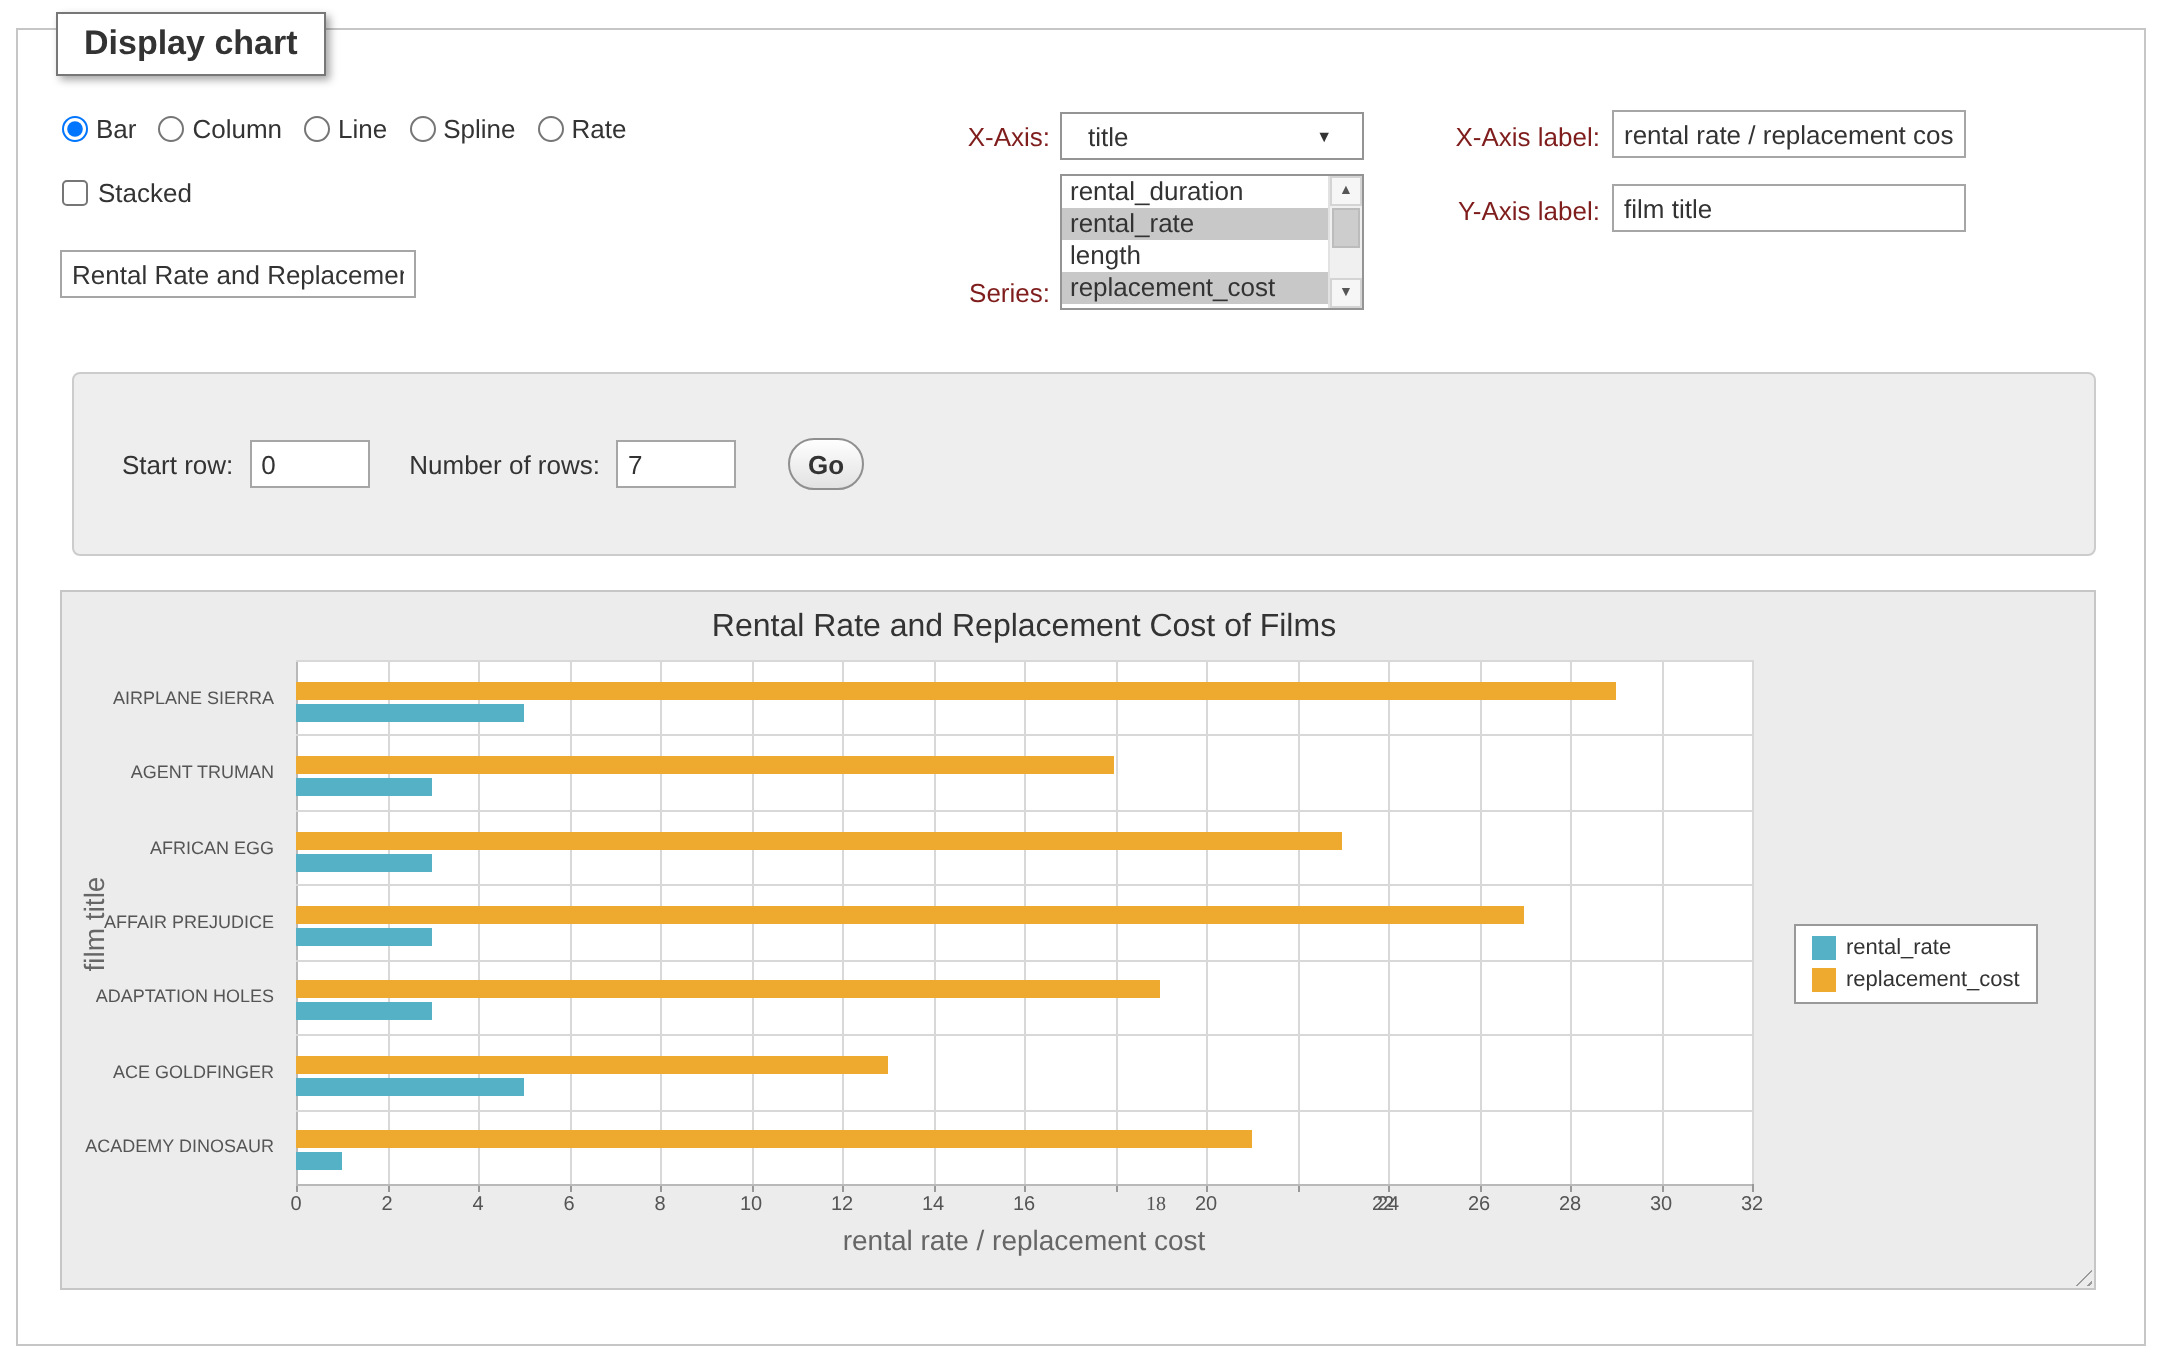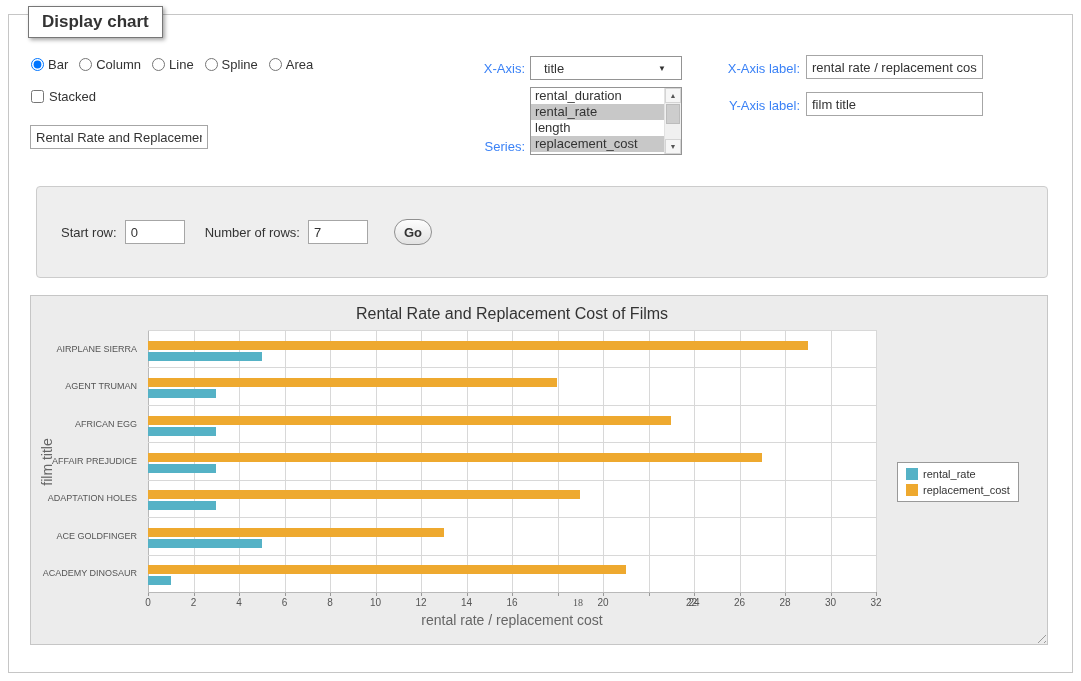--- a/index.html
+++ b/index.html
@@ -1,20 +1,20 @@
 <!DOCTYPE html>
 <html><head>
 <meta charset="utf-8">
 <style>
   *{box-sizing:border-box;margin:0;padding:0}
   body{font-family:"Liberation Sans",sans-serif;background:#fff}
   .page{position:relative;width:1081px;height:681px;background:#fff;font-size:13px;color:#333;overflow:hidden}
   .frame{position:absolute;left:8px;top:14px;width:1065px;height:659px;border:1px solid #c6c6c6}
   .legend-box{position:absolute;left:28px;top:6px;background:#fff;border:1px solid #777;padding:5px 13px;font-weight:bold;font-size:17px;box-shadow:2px 2px 4px rgba(0,0,0,.35);z-index:3}
-  .lbl{position:absolute;color:#3b82f6;text-align:right}
+  .lbl{position:absolute;color:#7f1d1d;text-align:right}
   
   .radio-row{position:absolute;left:31px;top:57px;display:flex;align-items:center}
   .radio-row label{display:flex;align-items:center;margin-right:11px;cursor:default}
   .radio-row input{margin-right:4px}
   .stacked-row{position:absolute;left:31px;top:89px;display:flex;align-items:center}
   .stacked-row input{margin-right:5px}
   .ti{border:1px solid #a6a6a6;height:24px;padding:2px 5px;font:13px "Liberation Sans",sans-serif;color:#333;background:#fff}
   .title-input{position:absolute;left:30px;top:125px;width:178px}
   .xaxis-select{position:absolute;left:530px;top:56px;width:152px;height:24px;border:1px solid #949494;background:#fff;display:flex;align-items:center;padding:0 13px;cursor:default}
   .xaxis-select .arrow{margin-left:auto;font-size:8px;color:#333;padding-right:2px}
@@ -72,21 +72,21 @@
       <label>
         <input type="radio" name="ctype" style="">
         <span>Line</span>
       </label>
       <label>
         <input type="radio" name="ctype" style="">
         <span>Spline</span>
       </label>
       <label>
         <input type="radio" name="ctype" style="">
-        <span>Area</span>
+        <span>Rate</span>
       </label>
     </div>
 
   <label class="stacked-row">
     <input type="checkbox" style="">
     <span>Stacked</span>
   </label>
 
   <input class="ti title-input" value="Rental Rate and Replacement Cost of Films" style="">
 

